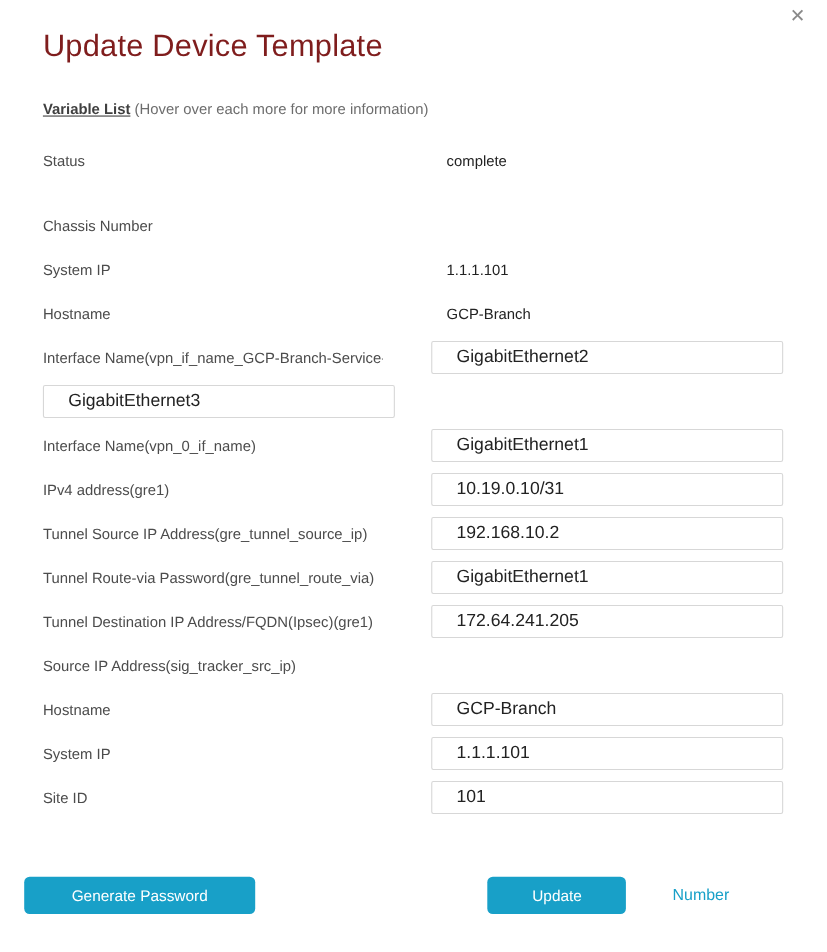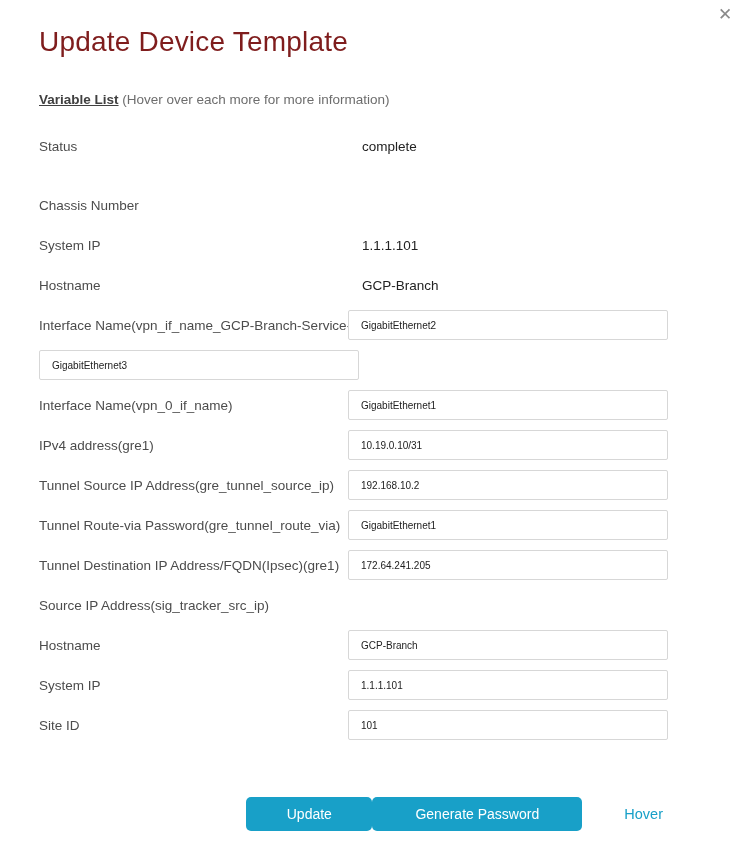--- a/index.html
+++ b/index.html
@@ -48,20 +48,21 @@
     text-decoration: underline;
   }
   .rows {
     margin-top: 16px;
   }
   .row {
     display: flex;
     align-items: center;
     height: 40px;
     padding-left: 39px;
+    gap: 44px;
   }
   .row-spacer {
     height: 19px;
   }
   .row-label {
     width: 309px;
     flex: 0 0 309px;
     font-size: 13.5px;
     color: #4c4c4c;
     white-space: nowrap;
@@ -73,23 +74,23 @@
     padding-left: 14px;
     white-space: nowrap;
   }
   .row-input {
     width: 320px;
     height: 30px;
     border: 1px solid #d7d7d7;
     border-radius: 2px;
     background: #ffffff;
     font-family: "Liberation Sans", sans-serif;
-    font-size: 10px;
+    font-size: 16px;
     color: #222222;
-    padding: 0 0 0 12px;
+    padding: 0 0 0 22px;
     outline: none;
   }
   .footer {
     display: flex;
     align-items: center;
     margin-top: 52px;
     padding-left: 22px;
   }
   .btn {
     border: none;
@@ -190,18 +191,18 @@
         <div class="row-label">System IP</div>
         <input class="row-input" type="text" value="1.1.1.101" style="">
       </div>
       <div class="row">
         <div class="row-label">Site ID</div>
         <input class="row-input" type="text" value="101" style="">
       </div>
     </div>
 
   <div class="footer">
+    <button class="btn btn-generate">Generate Password</button>
     <button class="btn btn-update">Update</button>
-    <button class="btn btn-generate">Generate Password</button>
-    <button class="cancel-link">Hover</button>
+    <button class="cancel-link">Number</button>
   </div>
 
 </div>
 
 </body></html>

